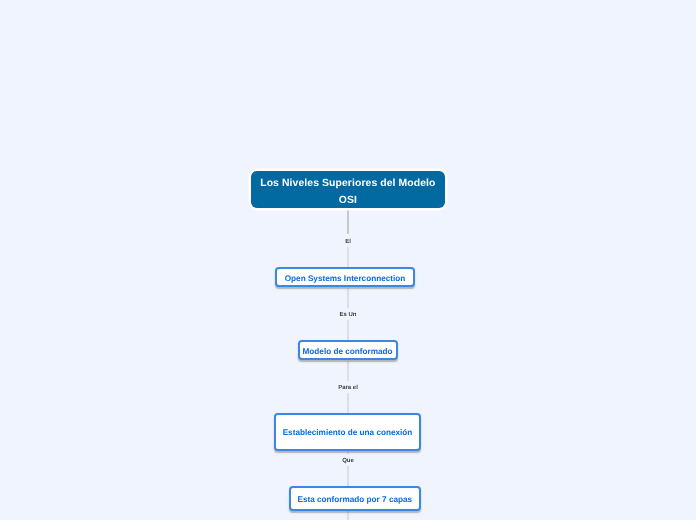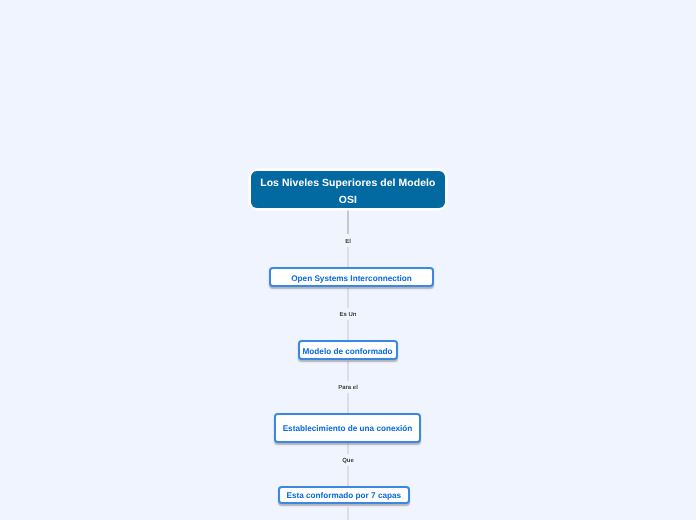--- a/index.html
+++ b/index.html
@@ -28,30 +28,30 @@
   <div class="link" style="left:346.9px;top:320px;height:20px;"></div>
   <div class="link" style="left:346.9px;top:360.5px;height:20.5px;"></div>
   <div class="link" style="left:346.9px;top:392.5px;height:20.5px;"></div>
   <div class="link" style="left:346.9px;top:433.5px;height:20.5px;"></div>
   <div class="link" style="left:346.9px;top:465.5px;height:20.5px;"></div>
   <div class="link" style="left:346.9px;top:506.5px;height:13.5px;"></div>
 
   <div class="node root" style="left:250.7px;top:171.4px;width:194.4px;height:36.5px;padding:0 4px;">
       <span>Los Niveles Superiores del Modelo OSI</span>
     </div>
-  <div class="node leaf" style="left:269px;top:266.6px;width:165px;height:20.8px;">
+  <div class="node leaf" style="left:275px;top:266.6px;width:140px;height:20.8px;">
       <span>Open Systems Interconnection</span>
     </div>
   <div class="node leaf" style="left:297.5px;top:339.6px;width:100.1px;height:20.8px;">
       <span>Modelo de conformado</span>
     </div>
-  <div class="node leaf" style="left:273.8px;top:412.6px;width:147.4px;height:30px;align-items:center;">
+  <div class="node leaf" style="left:273.8px;top:412.6px;width:147.4px;height:38px;align-items:center;">
       <span>Establecimiento de una conexión</span>
     </div>
-  <div class="node leaf" style="left:278px;top:485.6px;width:131.6px;height:18px;">
+  <div class="node leaf" style="left:289px;top:485.6px;width:131.6px;height:25px;">
       <span>Esta conformado por 7 capas</span>
     </div>
 
   <div class="lbl" style="left:328px;top:239px;width:40px;"><span>El</span></div>
   <div class="lbl" style="left:328px;top:312px;width:40px;"><span>Es Un</span></div>
   <div class="lbl" style="left:328px;top:384.5px;width:40px;"><span>Para el</span></div>
   <div class="lbl" style="left:328px;top:458px;width:40px;"><span>Que</span></div>
 </div>
 
 </body></html>

